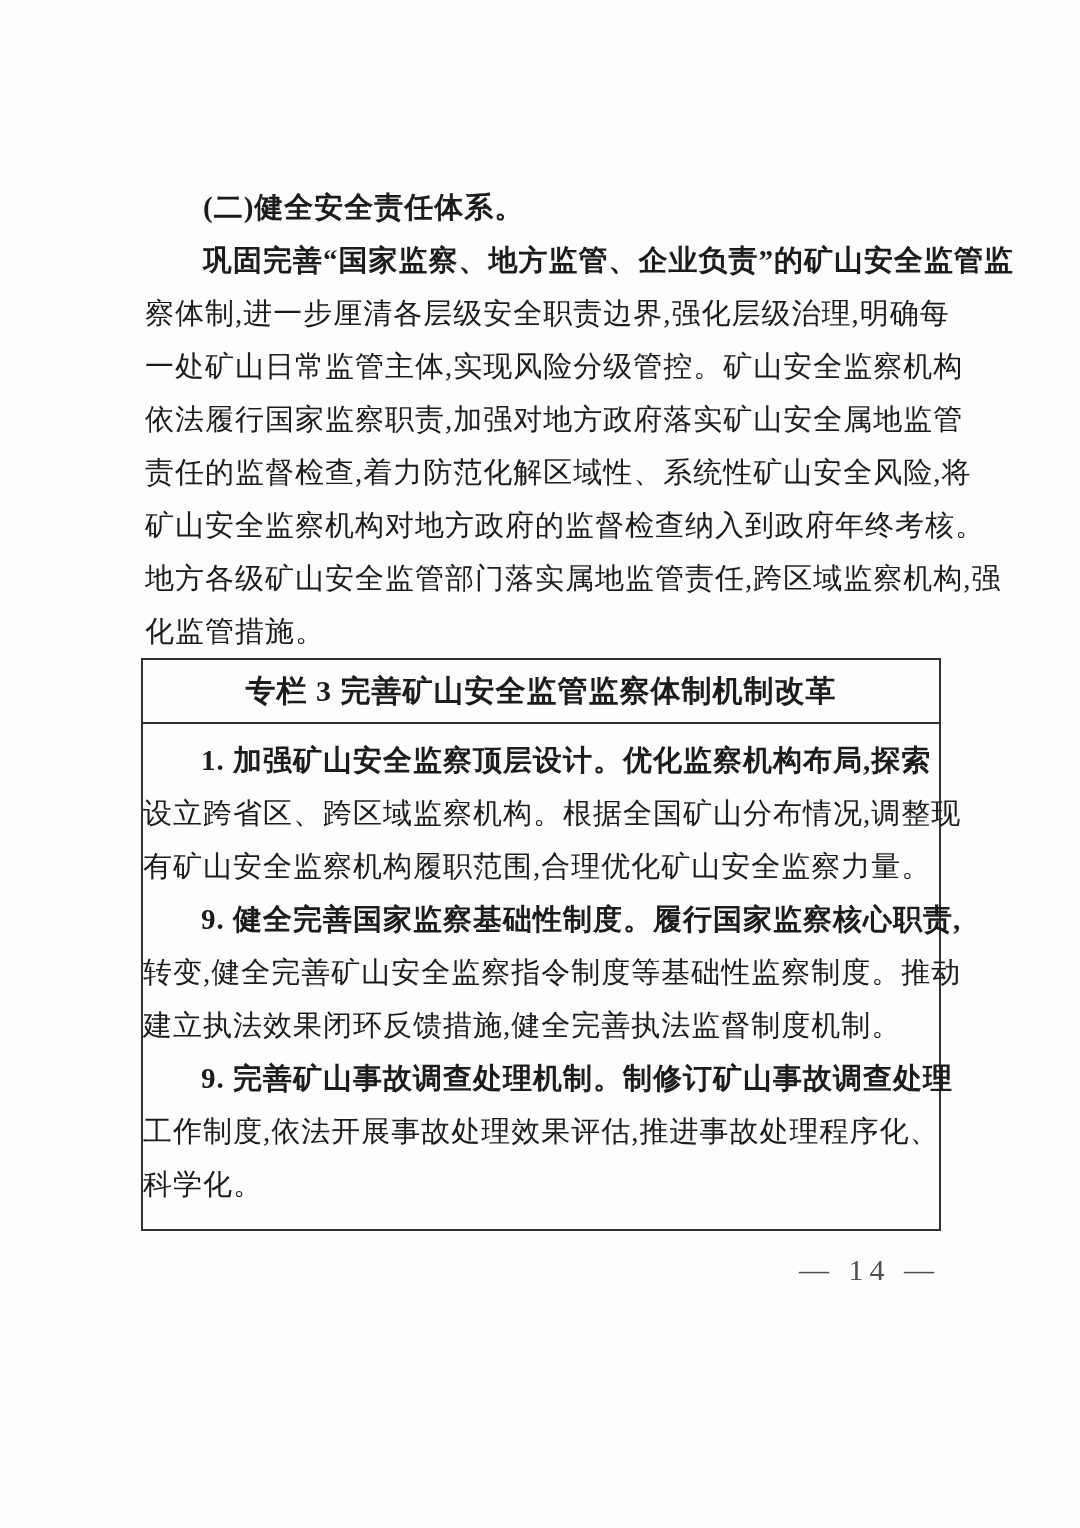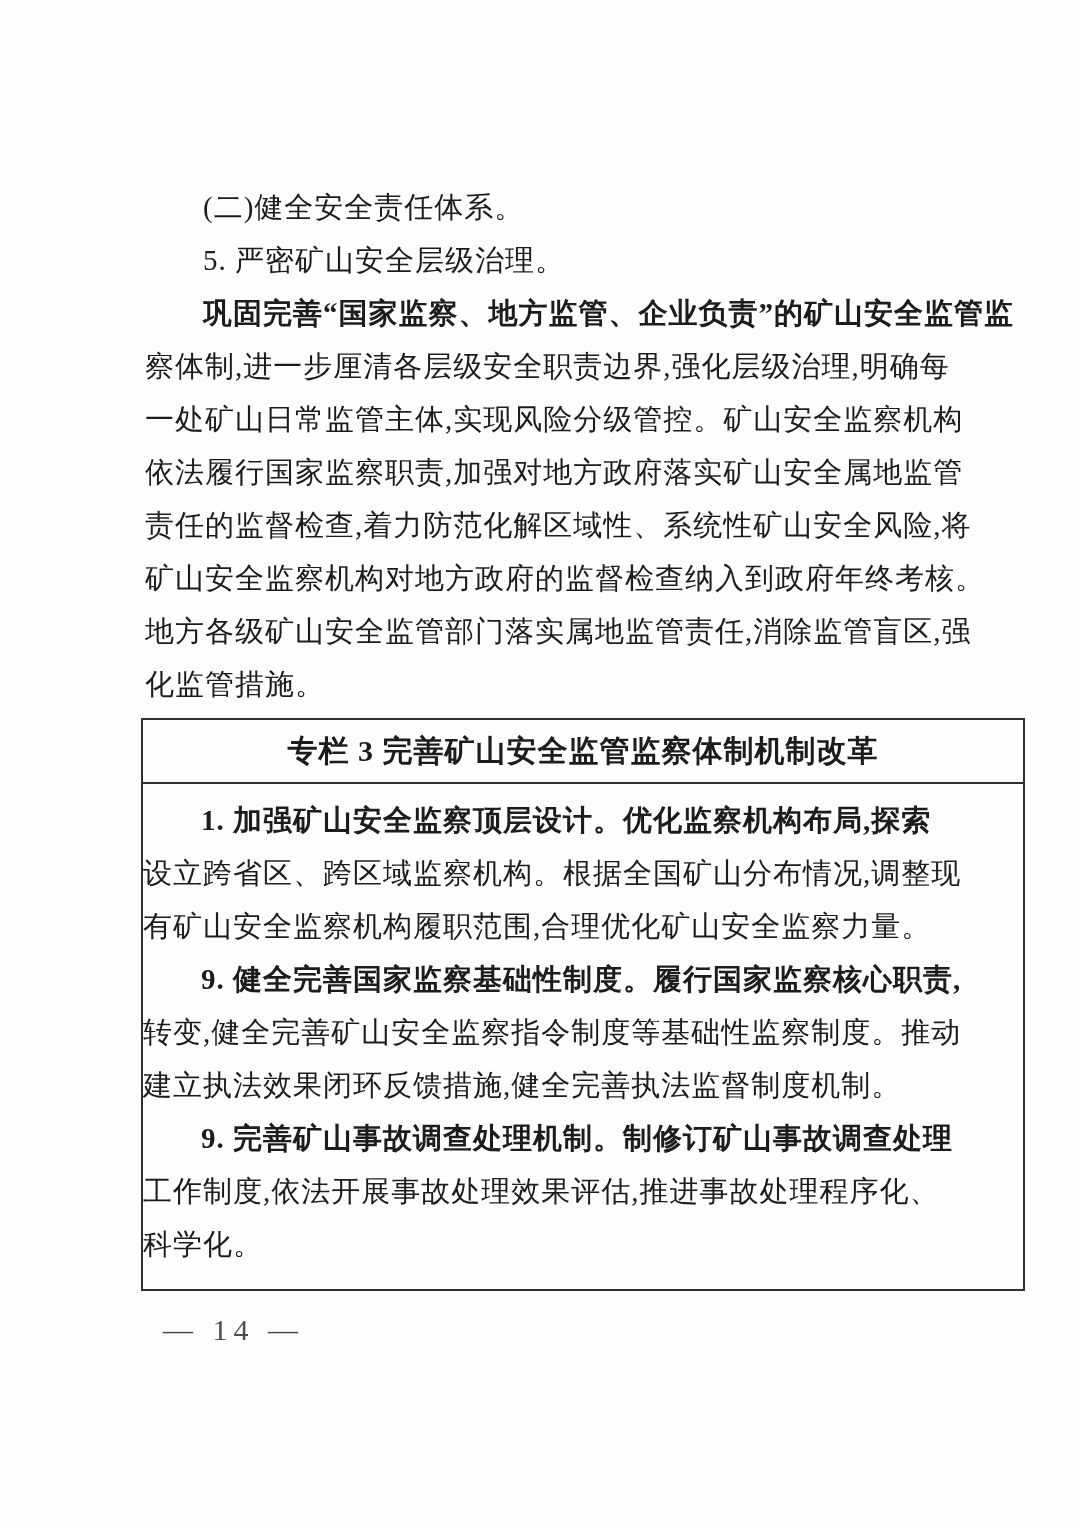--- a/index.html
+++ b/index.html
@@ -26,73 +26,73 @@
     font-size: 29px;
     line-height: 53px;
     white-space: nowrap;
     letter-spacing: 1px;
   }
   .indent {
     text-indent: 2em;
     font-weight: bold;
   }
   .section-heading {
-    font-weight: normal;
+    font-weight: bold;
   }
   .item-heading {
     font-weight: normal;
   }
   .column-box {
-    margin-top: 7px;
+    margin-top: 0;
     margin-left: -4px;
-    width: 884px;
+    width: 800px;
     border: 2px solid #2f2f2f;
     box-sizing: border-box;
     background: #fdfdfd;
   }
   .column-box-header {
     border-bottom: 2px solid #2f2f2f;
     text-align: center;
     font-weight: bold;
     font-size: 30px;
     line-height: 62px;
     white-space: nowrap;
     letter-spacing: 1px;
   }
   .column-box-body {
     padding: 10px 12px 18px 0;
   }
   .footer {
     margin-top: 22px;
     padding-left: 18px;
+    text-align: right;
   }
   .page-number {
     font-size: 30px;
     color: #4d4d4d;
     letter-spacing: 6px;
   }
 </style>
 </head>
 <body>
 
 <div class="page">
   <div class="content">
 
     <div class="line indent section-heading">(二)健全安全责任体系。</div>
 
-    <div class="line indent item-heading">5. 严密矿山安全层级治理。</div>
 
     <div>
       <div class="line indent">巩固完善“国家监察、地方监管、企业负责”的矿山安全监管监</div>
       <div class="line">察体制,进一步厘清各层级安全职责边界,强化层级治理,明确每</div>
       <div class="line">一处矿山日常监管主体,实现风险分级管控。矿山安全监察机构</div>
       <div class="line">依法履行国家监察职责,加强对地方政府落实矿山安全属地监管</div>
       <div class="line">责任的监督检查,着力防范化解区域性、系统性矿山安全风险,将</div>
       <div class="line">矿山安全监察机构对地方政府的监督检查纳入到政府年终考核。</div>
-      <div class="line">地方各级矿山安全监管部门落实属地监管责任,消除监管盲区,强</div>
+      <div class="line">地方各级矿山安全监管部门落实属地监管责任,跨区域监察机构,强</div>
       <div class="line">化监管措施。</div>
     </div>
 
     <div class="column-box">
       <div class="column-box-header">专栏 3  完善矿山安全监管监察体制机制改革</div>
       <div class="column-box-body">
 
         <div>
           <div class="line indent">1. 加强矿山安全监察顶层设计。优化监察机构布局,探索</div>
           <div class="line">设立跨省区、跨区域监察机构。根据全国矿山分布情况,调整现</div>

